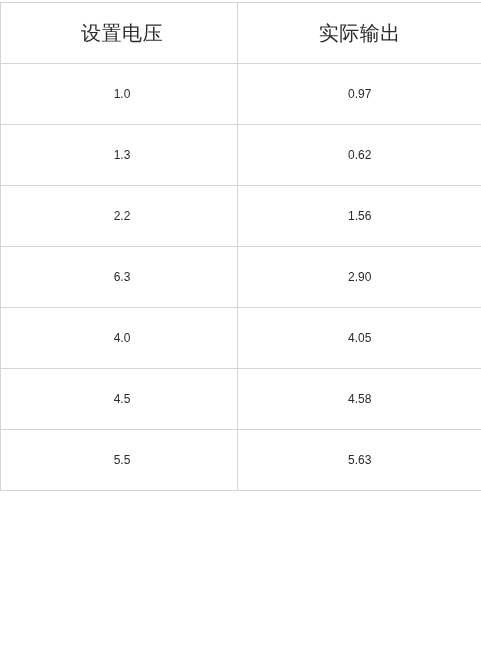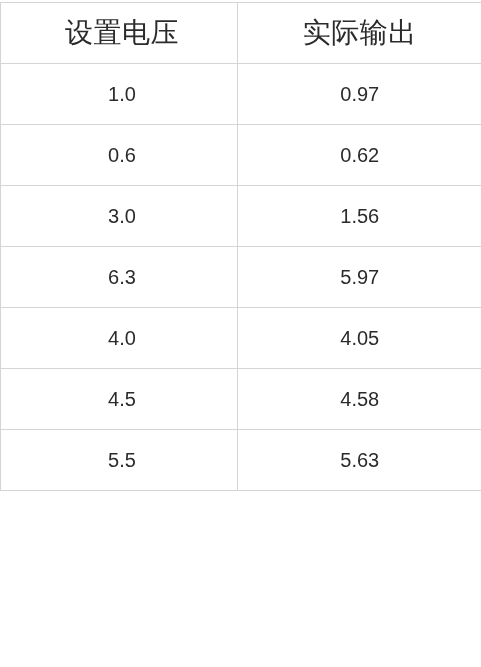--- a/index.html
+++ b/index.html
@@ -53,26 +53,26 @@
     padding-left: 6px;
   }
   table.data-table th.cell-right,
   table.data-table td.cell-right {
     border-left: none;
     border-right: none;
   }
 
   table.data-table thead th {
     height: 60px;
-    font-size: 28px;
+    font-size: 20px;
     letter-spacing: 0.5px;
   }
 
   table.data-table tbody td {
-    font-size: 20px;
+    font-size: 12px;
   }
 </style>
 </head>
 <body>
 
 <div class="table-wrap">
   <table class="data-table">
     <colgroup>
       <col class="col-set">
       <col class="col-out">
@@ -82,30 +82,30 @@
         <th class="cell-left">设置电压</th>
         <th class="cell-right">实际输出</th>
       </tr>
     </thead>
     <tbody>
         <tr>
           <td class="cell-left">1.0</td>
           <td class="cell-right">0.97</td>
         </tr>
         <tr>
-          <td class="cell-left">0.6</td>
+          <td class="cell-left">1.3</td>
           <td class="cell-right">0.62</td>
         </tr>
         <tr>
-          <td class="cell-left">3.0</td>
+          <td class="cell-left">2.2</td>
           <td class="cell-right">1.56</td>
         </tr>
         <tr>
           <td class="cell-left">6.3</td>
-          <td class="cell-right">5.97</td>
+          <td class="cell-right">2.90</td>
         </tr>
         <tr>
           <td class="cell-left">4.0</td>
           <td class="cell-right">4.05</td>
         </tr>
         <tr>
           <td class="cell-left">4.5</td>
           <td class="cell-right">4.58</td>
         </tr>
         <tr>

